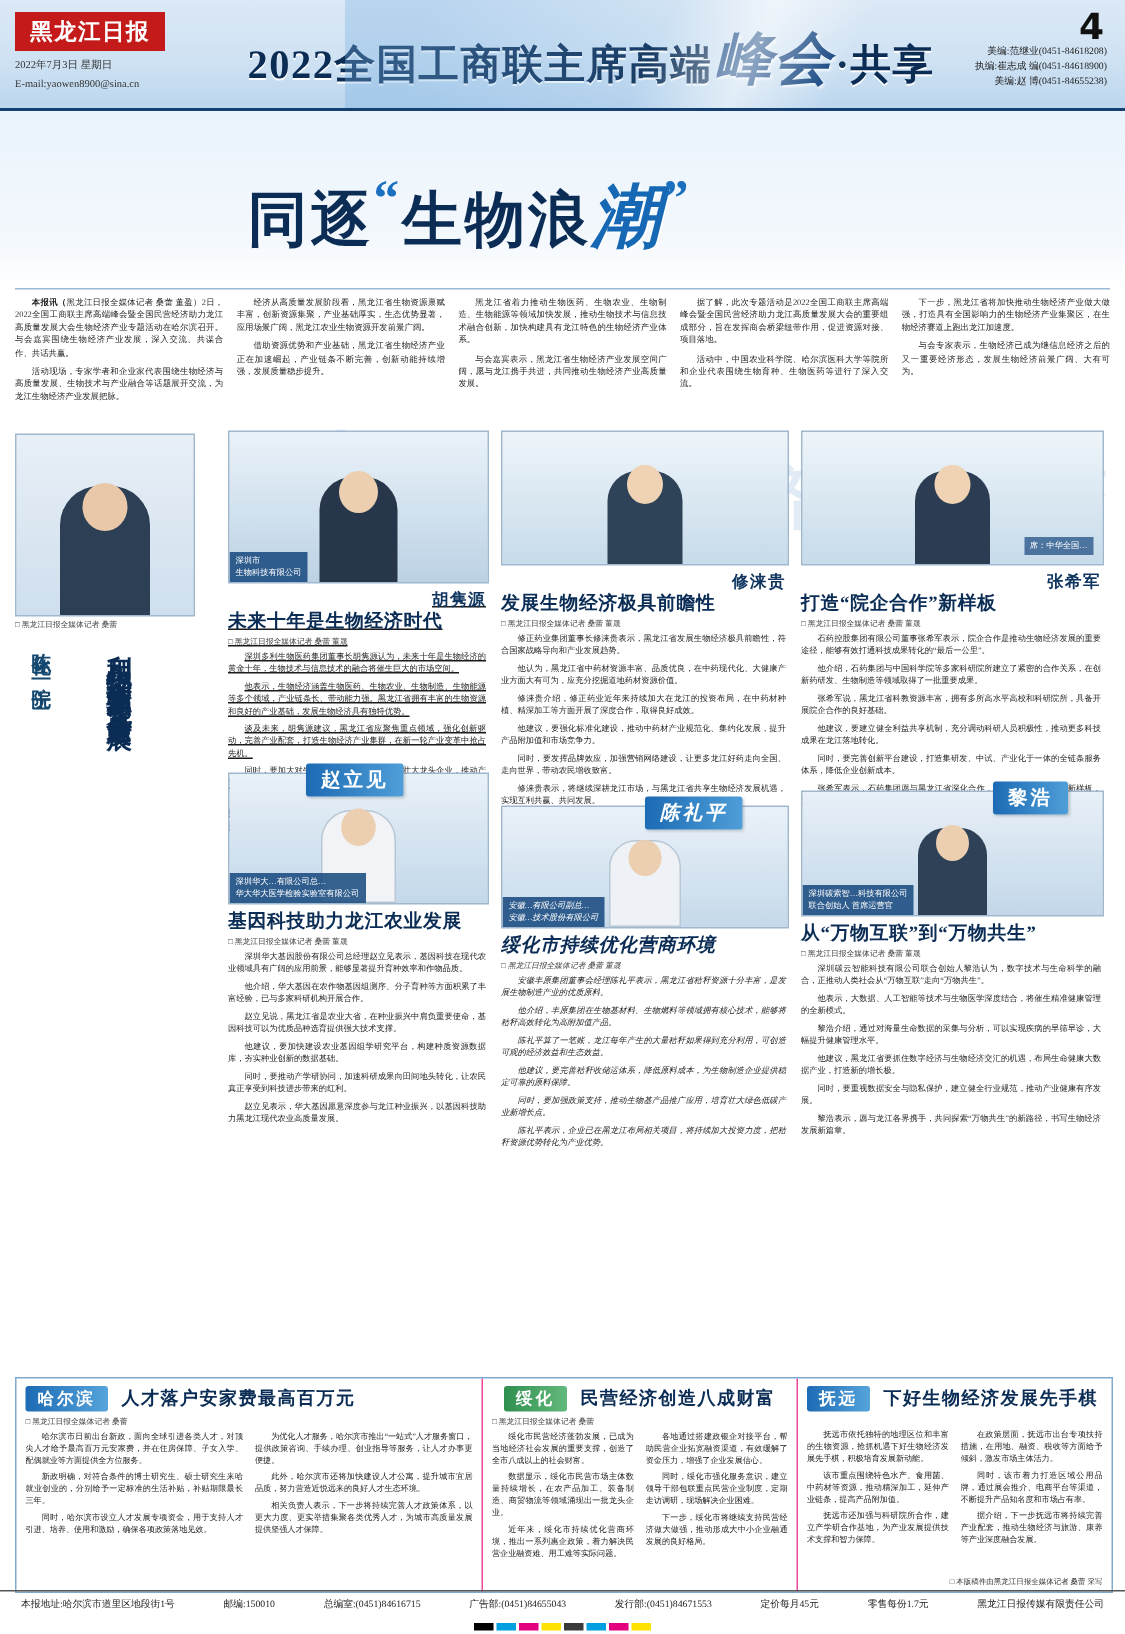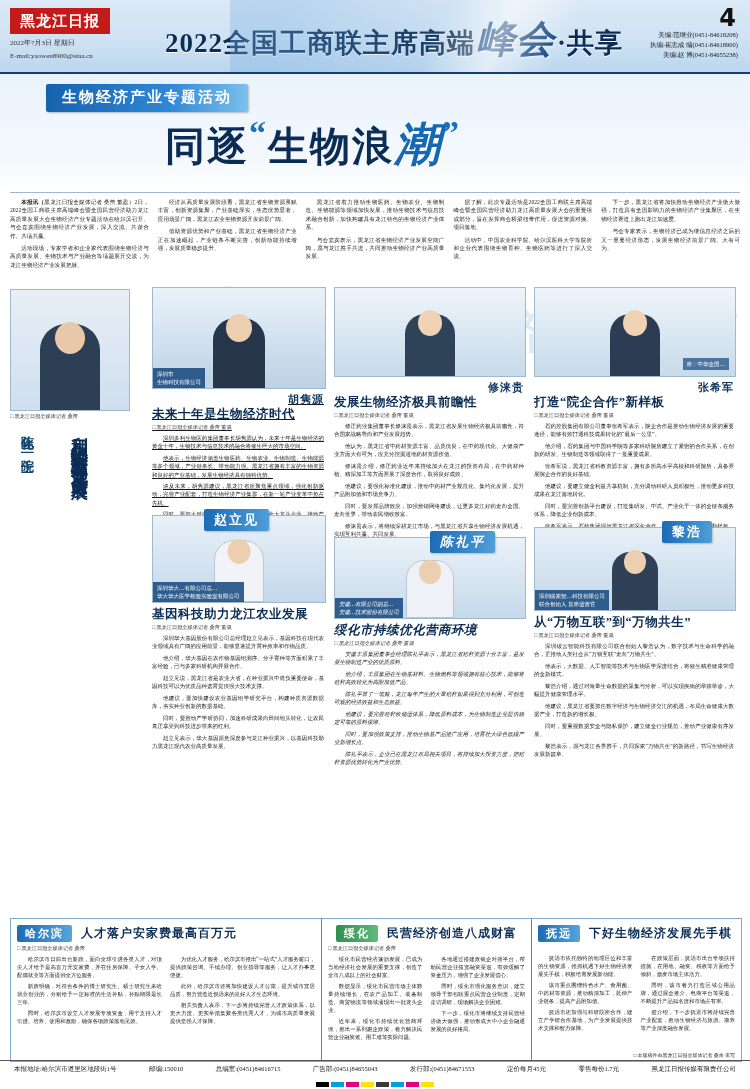--- a/index.html
+++ b/index.html
@@ -180,21 +180,20 @@
     </div>
     <div class="mh-pagenum">4</div>
     <div class="mh-contacts">
       <div>美编:范继业(0451-84618208)</div>
       <div>执编:崔志成 编(0451-84618900)</div>
       <div>美编:赵  博(0451-84655238)</div>
     </div>
   </div>
 
   <div class="headline-zone">
-    <div class="topic-banner">生物经济产业专题活动</div>
     <div class="main-headline">
       <span>同逐</span><span class="quo">“</span><span>生物浪</span><span class="wave">潮</span><span class="quo">”</span>
     </div>
   </div>
 
   <div class="body-wrap">
     <div class="lead-cols">
       <div>
         <p><span class="kicker">本报讯（</span><span>黑龙江日报全媒体记者 桑蕾 董盈）2日，2022全国工商联主席高端峰会暨全国民营经济助力龙江高质量发展大会生物经济产业专题活动在哈尔滨召开。与会嘉宾围绕生物经济产业发展，深入交流、共谋合作、共话共赢。</span></p>
         <p>活动现场，专家学者和企业家代表围绕生物经济与高质量发展、生物技术与产业融合等话题展开交流，为龙江生物经济产业发展把脉。</p>

